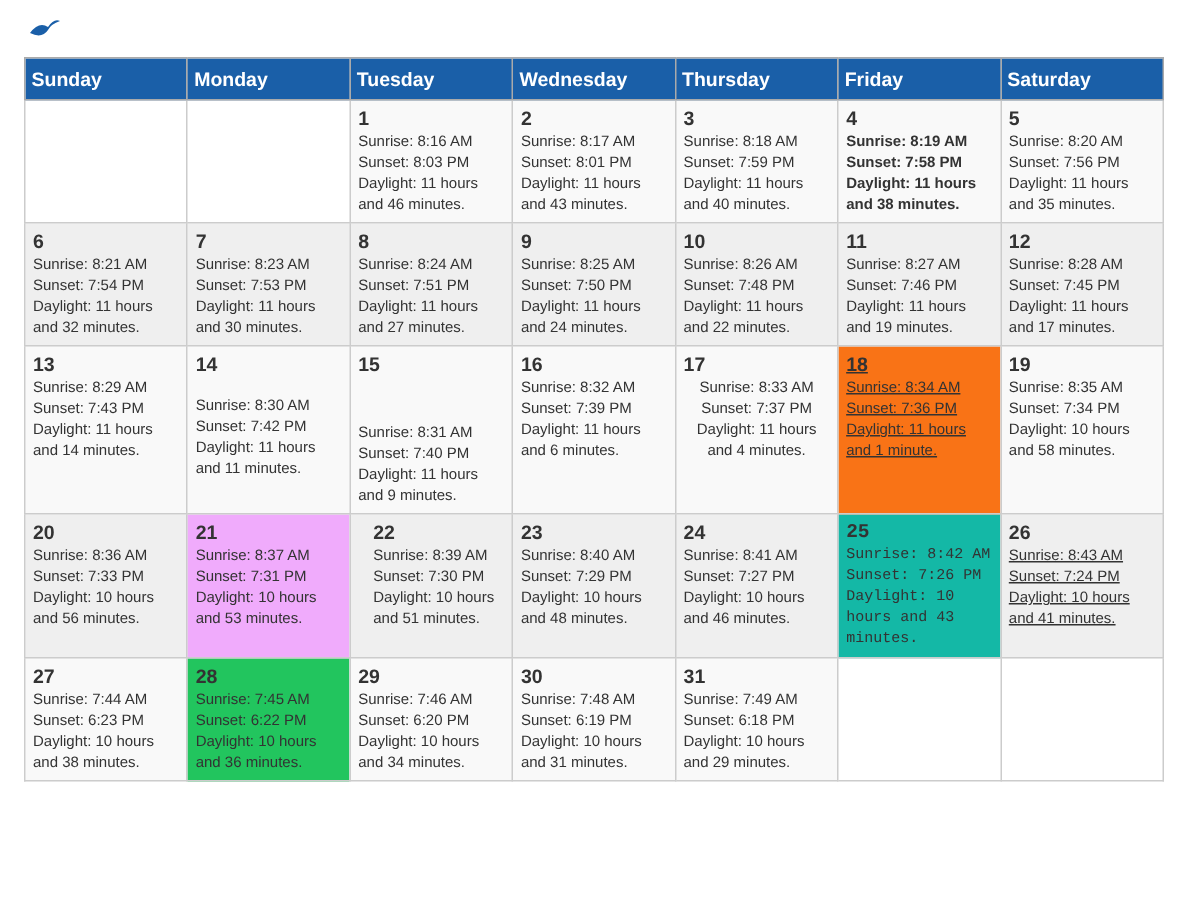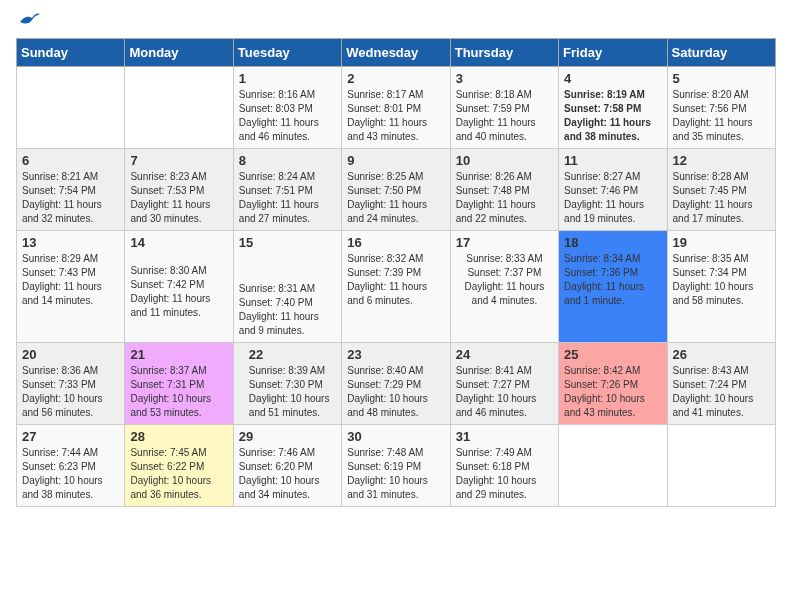--- a/index.html
+++ b/index.html
@@ -223,21 +223,21 @@
           <div class="day-info" style="white-space: pre-line;">Sunrise: 8:32 AM
 Sunset: 7:39 PM
 Daylight: 11 hours and 6 minutes.</div>
         </td>
         <td style="background-color: rgb(249, 249, 249);">
           <span class="day-num">17</span>
           <div class="day-info" style="white-space: pre-line; text-align: center;">Sunrise: 8:33 AM
 Sunset: 7:37 PM
 Daylight: 11 hours and 4 minutes.</div>
         </td>
-        <td style="background-color: #3b82f6;">
+        <td style="background-color: #f97316; text-decoration: underline;">
           <span class="day-num">18</span>
           <div class="day-info" style="white-space: pre-line;">Sunrise: 8:34 AM
 Sunset: 7:36 PM
 Daylight: 11 hours and 1 minute.</div>
         </td>
         <td style="background-color: rgb(249, 249, 249);">
           <span class="day-num">19</span>
           <div class="day-info" style="white-space: pre-line;">Sunrise: 8:35 AM
 Sunset: 7:34 PM
 Daylight: 10 hours and 58 minutes.</div>
@@ -267,41 +267,41 @@
           <div class="day-info" style="white-space: pre-line;">Sunrise: 8:40 AM
 Sunset: 7:29 PM
 Daylight: 10 hours and 48 minutes.</div>
         </td>
         <td style="background-color: rgb(239, 239, 239);">
           <span class="day-num">24</span>
           <div class="day-info" style="white-space: pre-line;">Sunrise: 8:41 AM
 Sunset: 7:27 PM
 Daylight: 10 hours and 46 minutes.</div>
         </td>
-        <td style="background-color: #fca5a5;">
+        <td style="background-color: #14b8a6; font-family: Liberation Mono, monospace;">
           <span class="day-num">25</span>
           <div class="day-info" style="white-space: pre-line;">Sunrise: 8:42 AM
 Sunset: 7:26 PM
 Daylight: 10 hours and 43 minutes.</div>
         </td>
         <td style="background-color: rgb(239, 239, 239);">
           <span class="day-num">26</span>
-          <div class="day-info" style="white-space: pre-line;">Sunrise: 8:43 AM
+          <div class="day-info" style="white-space: pre-line; text-decoration: underline;">Sunrise: 8:43 AM
 Sunset: 7:24 PM
 Daylight: 10 hours and 41 minutes.</div>
         </td>
       </tr>
       <tr>
         <td style="background-color: rgb(249, 249, 249);">
           <span class="day-num">27</span>
           <div class="day-info" style="white-space: pre-line;">Sunrise: 7:44 AM
 Sunset: 6:23 PM
 Daylight: 10 hours and 38 minutes.</div>
         </td>
-        <td style="background-color: #fef9c3;">
+        <td style="background-color: #22c55e;">
           <span class="day-num">28</span>
           <div class="day-info" style="white-space: pre-line;">Sunrise: 7:45 AM
 Sunset: 6:22 PM
 Daylight: 10 hours and 36 minutes.</div>
         </td>
         <td style="background-color: rgb(249, 249, 249);">
           <span class="day-num">29</span>
           <div class="day-info" style="white-space: pre-line;">Sunrise: 7:46 AM
 Sunset: 6:20 PM
 Daylight: 10 hours and 34 minutes.</div>

